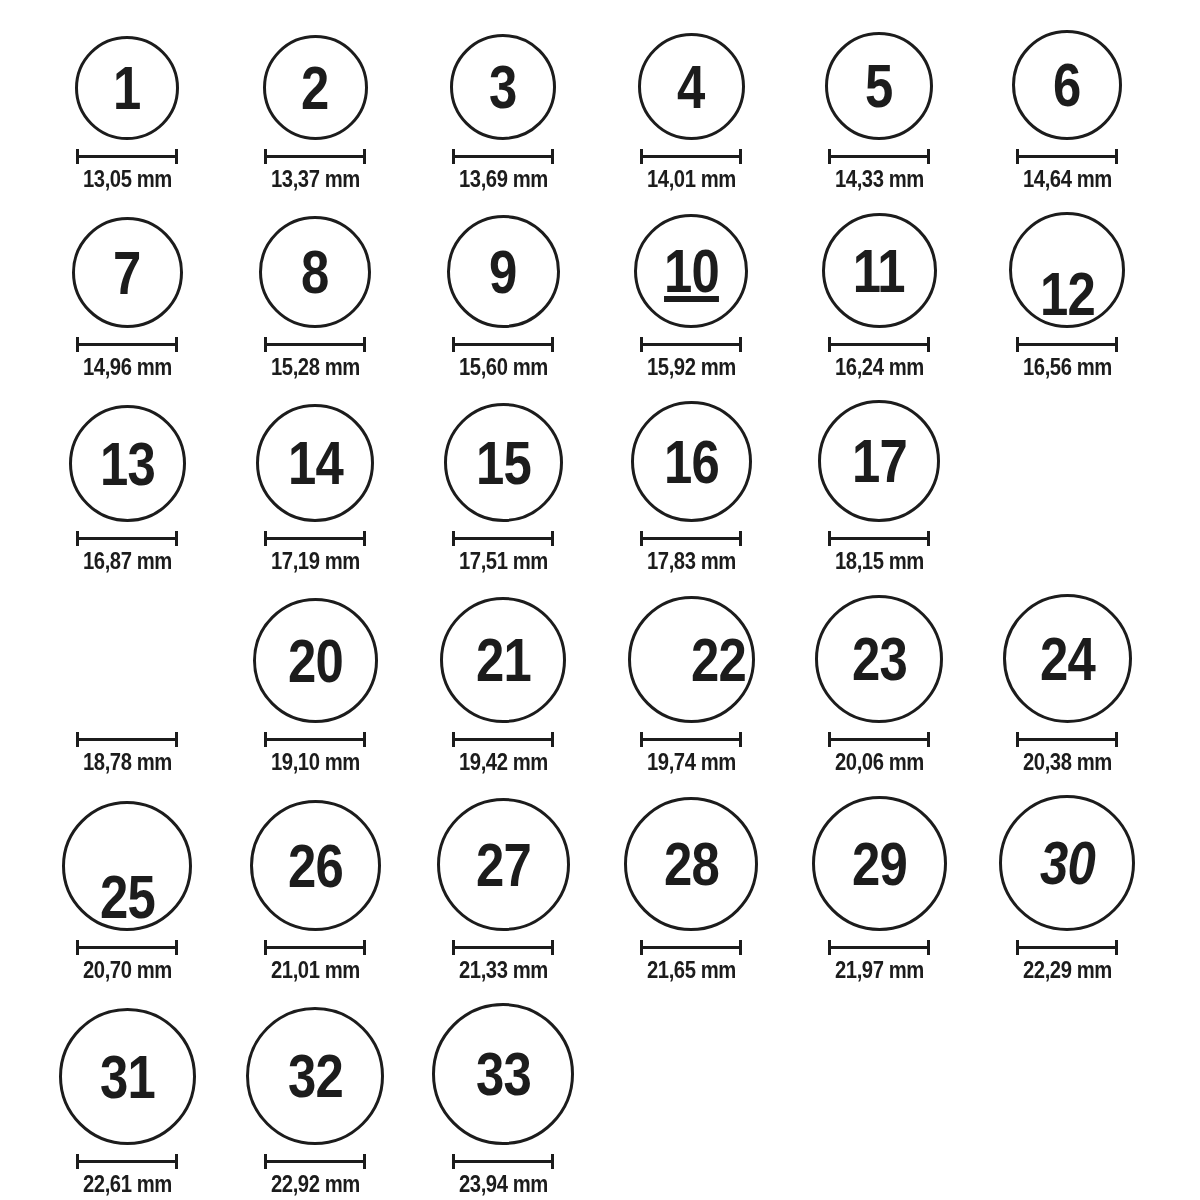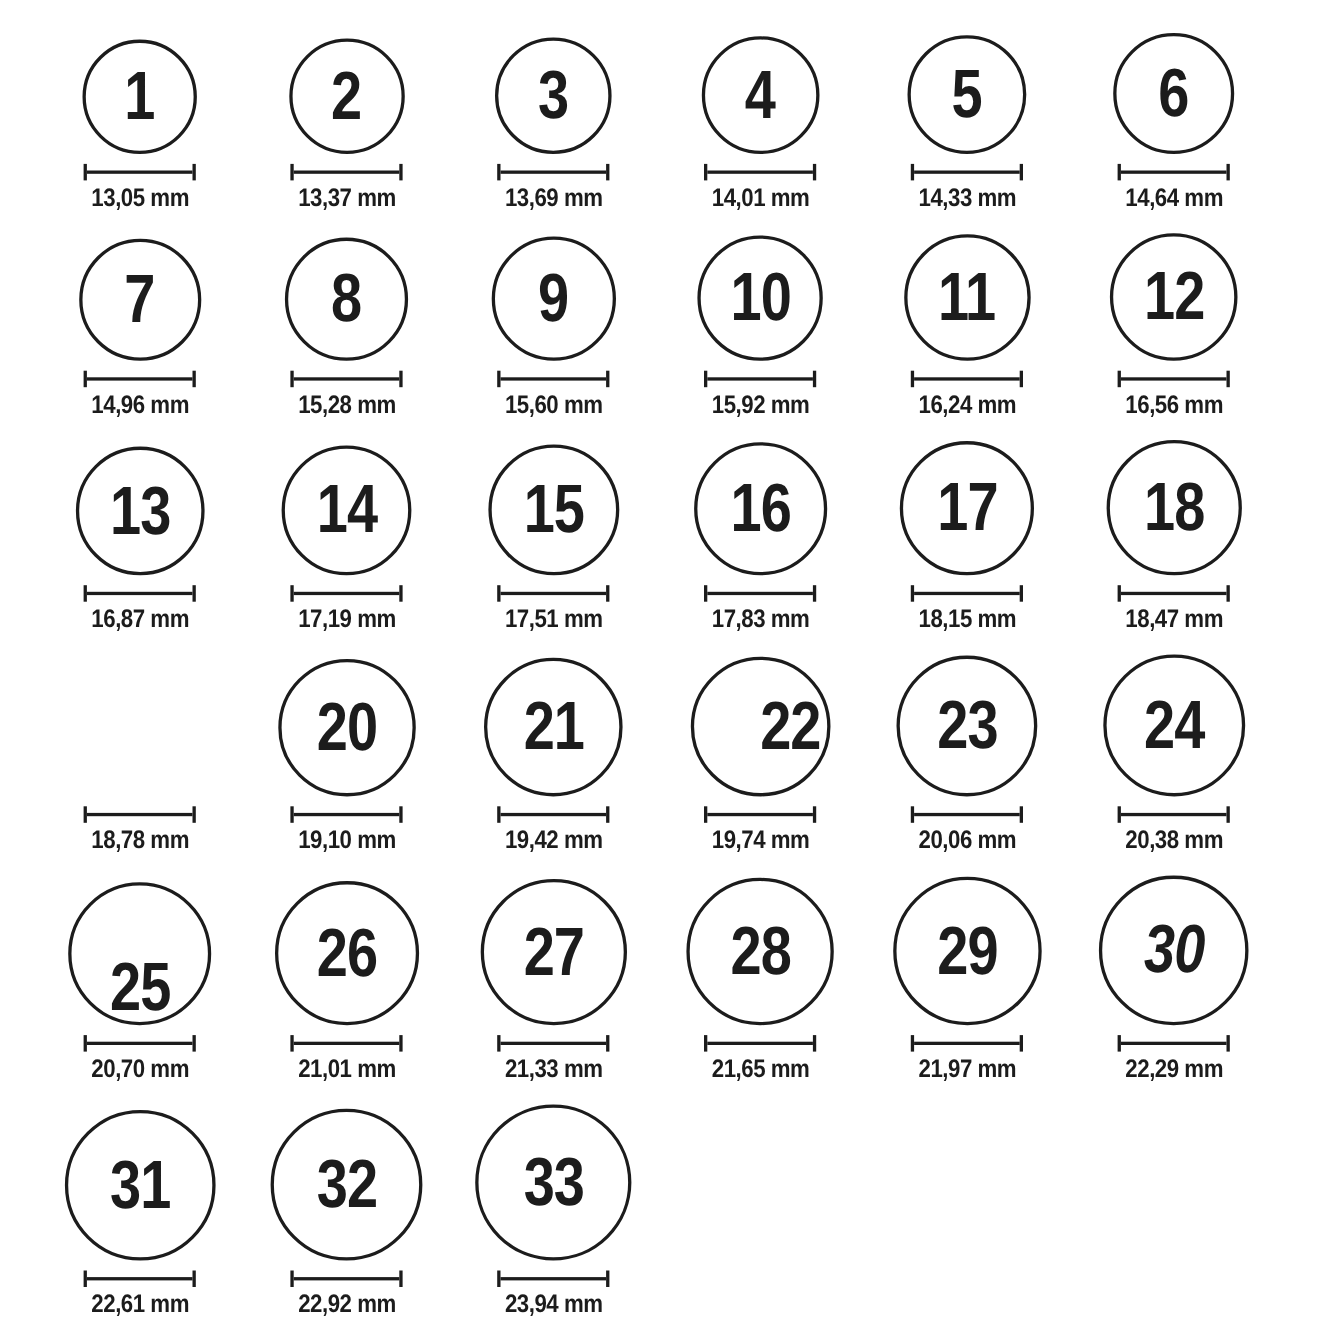--- a/index.html
+++ b/index.html
@@ -181,21 +181,21 @@
             <span class="num">9</span>
           </div>
           <div class="dim">
             <span class="tick"></span>
             <span class="bar"></span>
             <span class="tick"></span>
           </div>
           <div class="mm-label">15,60 mm</div>
         </div>
         <div class="cell">
-          <div class="circle" style="width: 114px; height: 114px;">
+          <div class="circle" style="width: 114px; height: 114px; text-decoration: underline;">
             <span class="num">10</span>
           </div>
           <div class="dim">
             <span class="tick"></span>
             <span class="bar"></span>
             <span class="tick"></span>
           </div>
           <div class="mm-label">15,92 mm</div>
         </div>
         <div class="cell">
@@ -203,21 +203,21 @@
             <span class="num">11</span>
           </div>
           <div class="dim">
             <span class="tick"></span>
             <span class="bar"></span>
             <span class="tick"></span>
           </div>
           <div class="mm-label">16,24 mm</div>
         </div>
         <div class="cell">
-          <div class="circle" style="width: 116px; height: 116px;">
+          <div class="circle" style="width: 116px; height: 116px; align-items: flex-end;">
             <span class="num">12</span>
           </div>
           <div class="dim">
             <span class="tick"></span>
             <span class="bar"></span>
             <span class="tick"></span>
           </div>
           <div class="mm-label">16,56 mm</div>
         </div>
       </div>
@@ -269,31 +269,20 @@
         <div class="cell">
           <div class="circle" style="width: 122px; height: 122px; text-align: right;">
             <span class="num">17</span>
           </div>
           <div class="dim">
             <span class="tick"></span>
             <span class="bar"></span>
             <span class="tick"></span>
           </div>
           <div class="mm-label">18,15 mm</div>
-        </div>
-        <div class="cell">
-          <div class="circle" style="width: 123px; height: 123px;">
-            <span class="num">18</span>
-          </div>
-          <div class="dim">
-            <span class="tick"></span>
-            <span class="bar"></span>
-            <span class="tick"></span>
-          </div>
-          <div class="mm-label">18,47 mm</div>
         </div>
       </div>
       <div class="row">
         <div class="cell">
           <div class="dim">
             <span class="tick"></span>
             <span class="bar"></span>
             <span class="tick"></span>
           </div>
           <div class="mm-label">18,78 mm</div>

